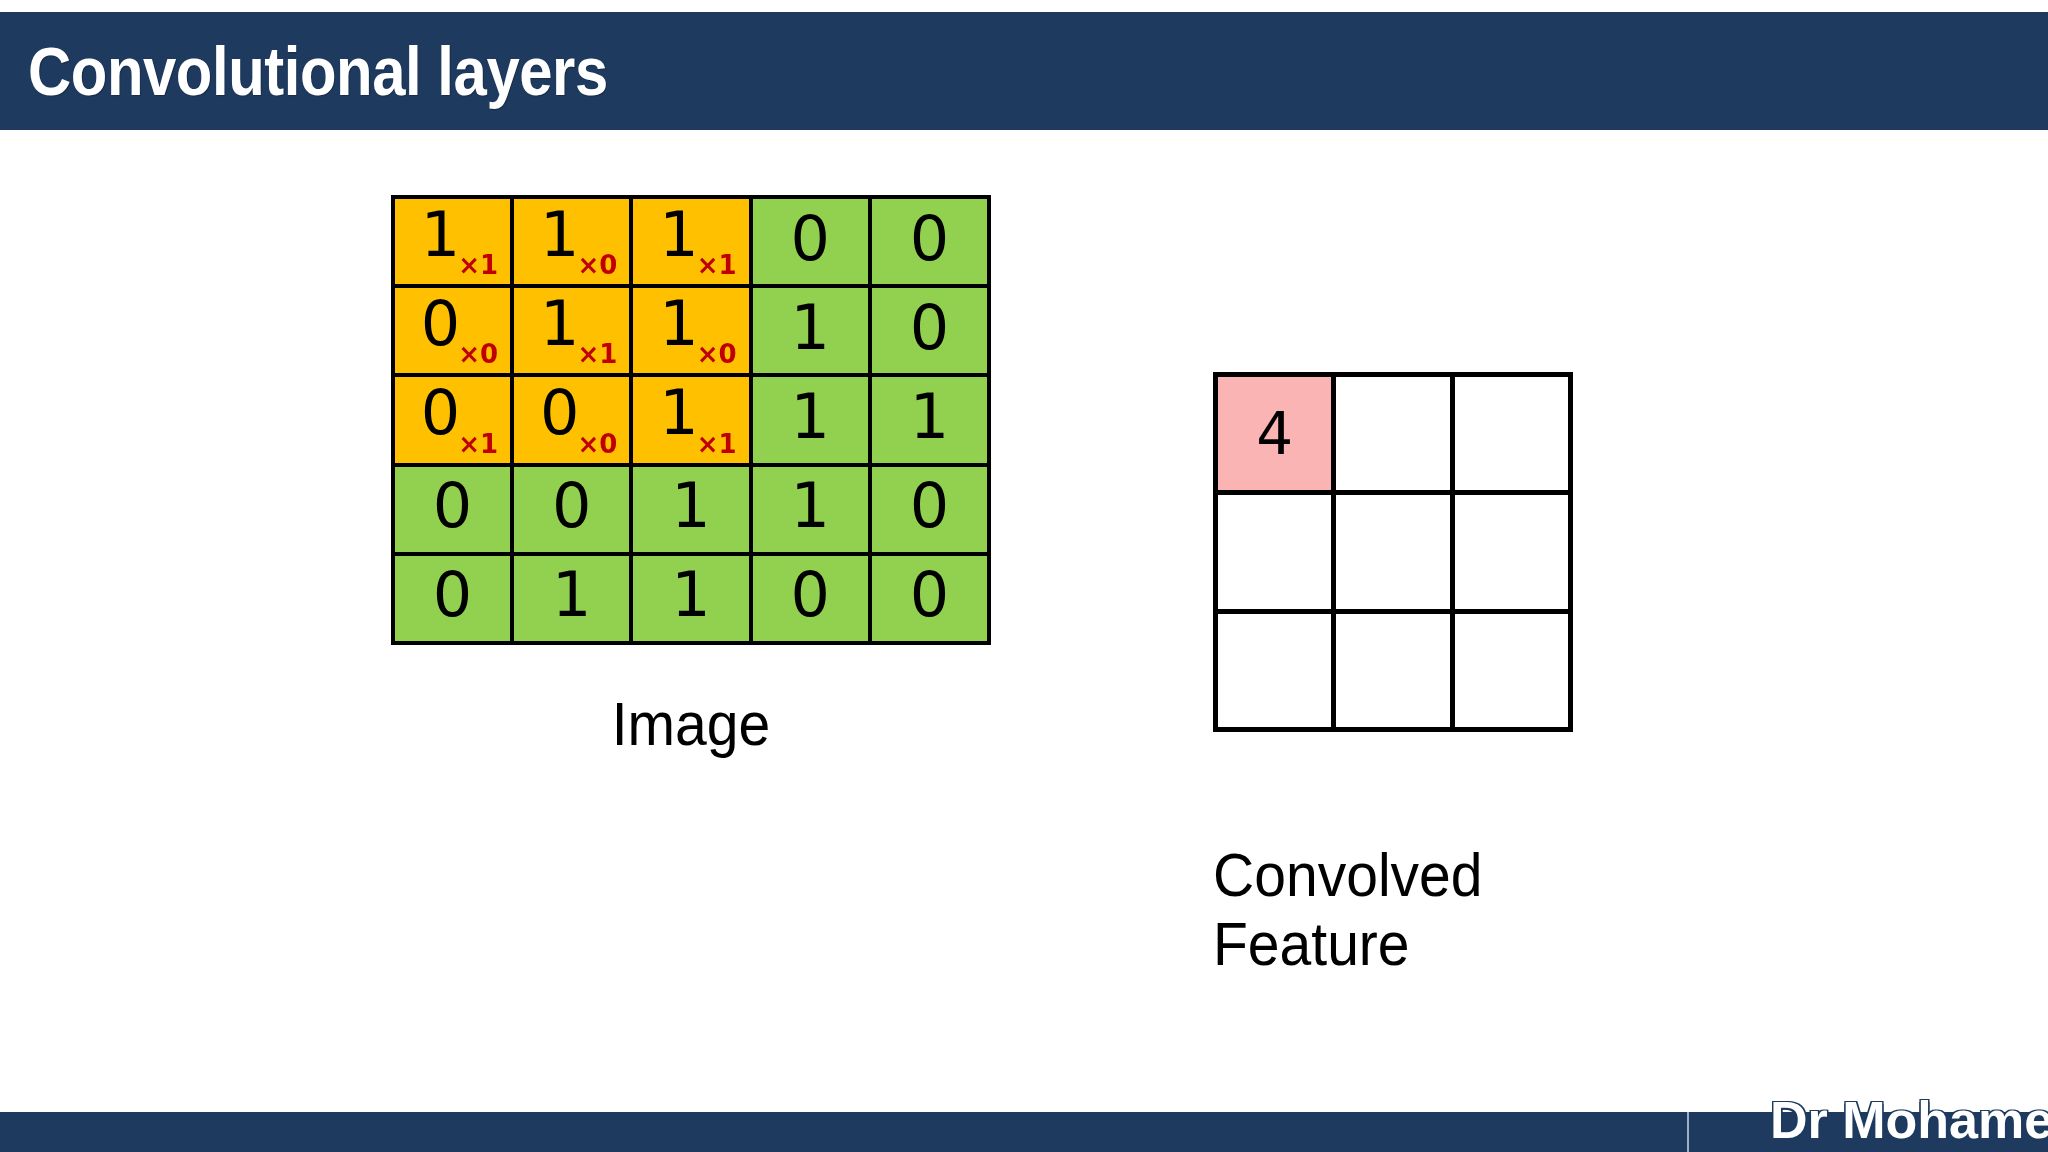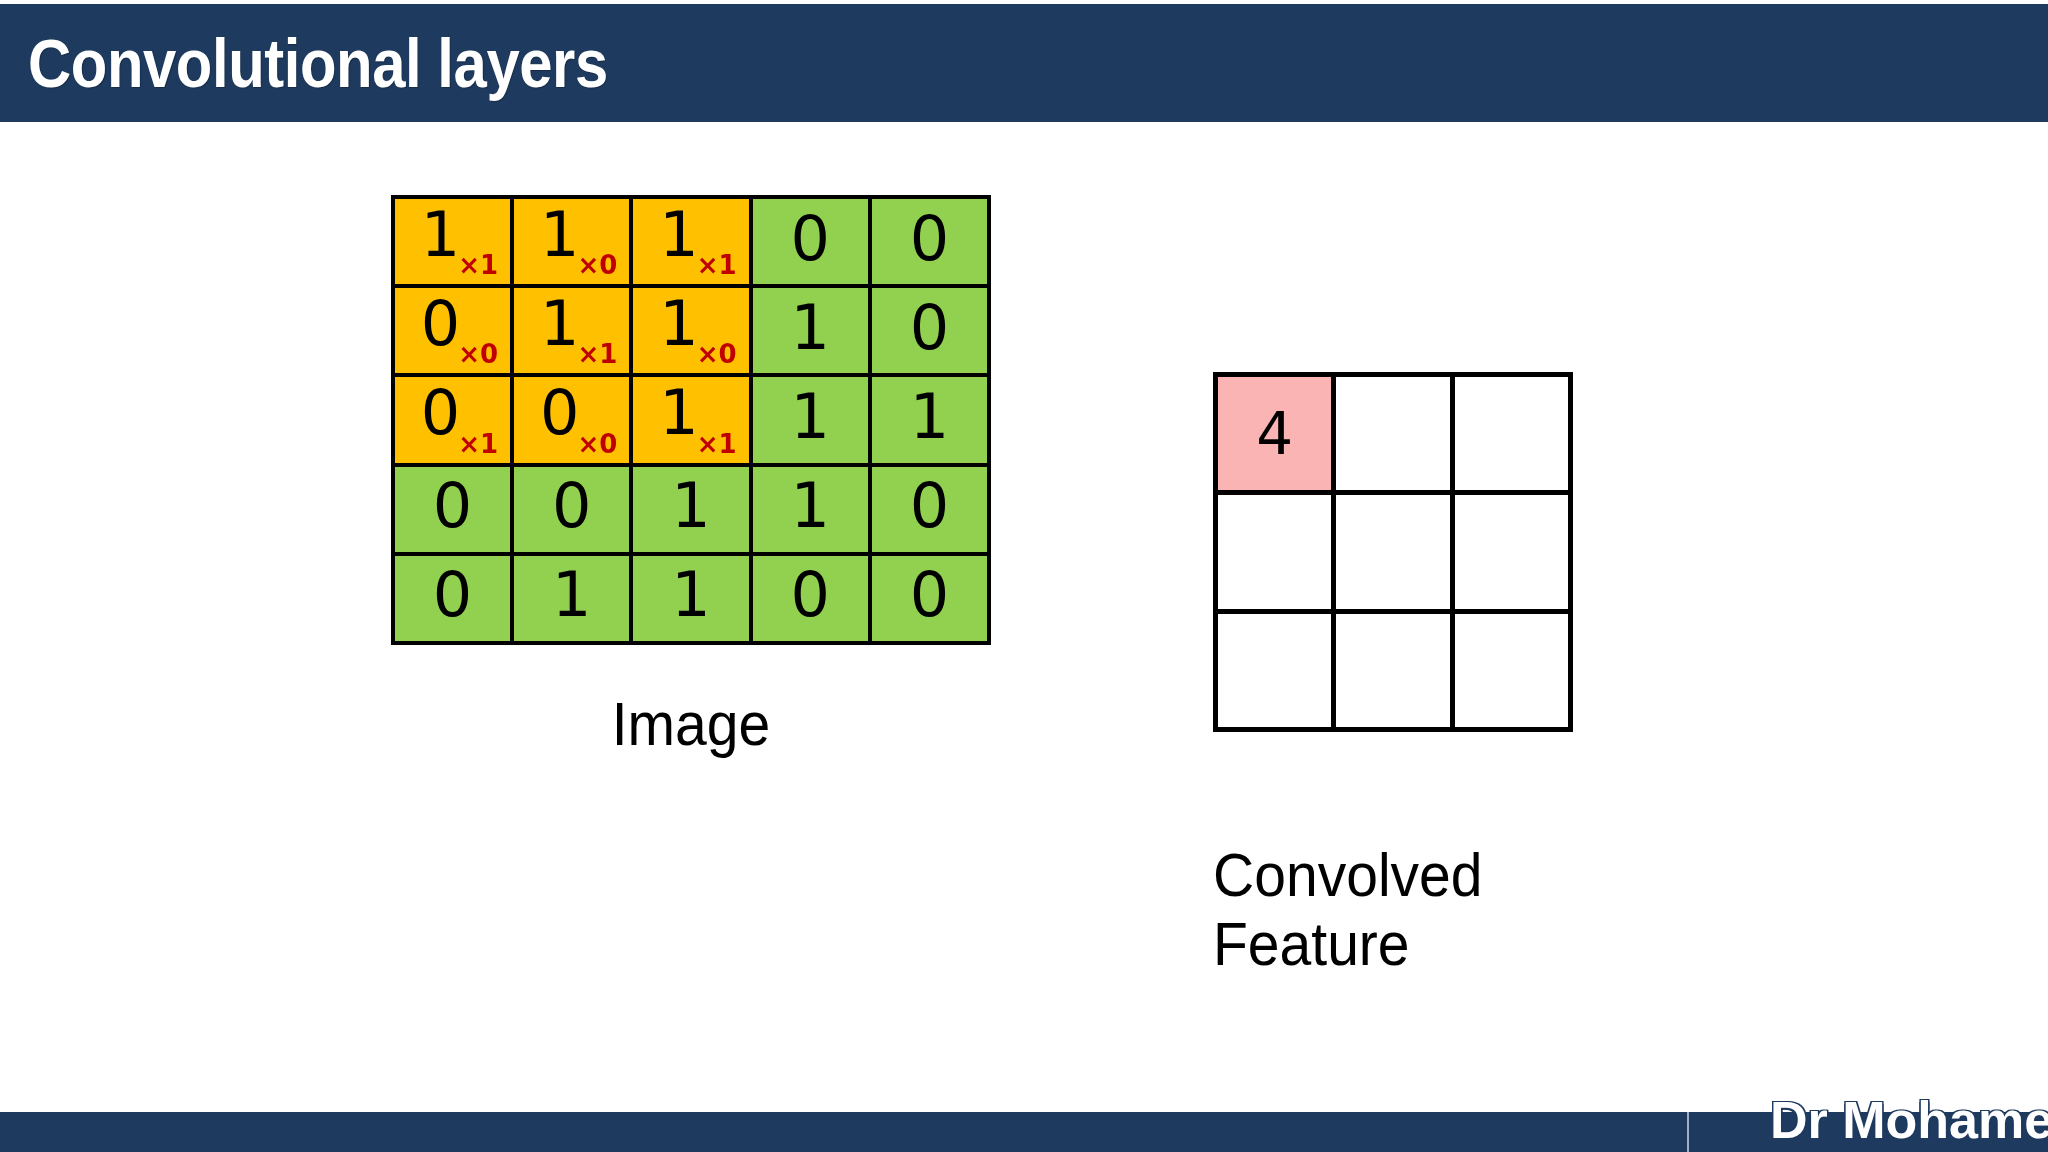--- a/index.html
+++ b/index.html
@@ -16,21 +16,21 @@
     position: relative;
     width: 2048px;
     height: 1152px;
     background: #ffffff;
   }
 
   
   .title-banner {
     position: absolute;
     left: 0;
-    top: 4px;
+    top: 12px;
     width: 2048px;
     height: 118px;
     background: #1e3a5f;
     display: flex;
     align-items: center;
   }
   .title-banner .title-text {
     color: #ffffff;
     font-family: "Liberation Sans Narrow", "Liberation Sans", sans-serif;
     font-weight: bold;

